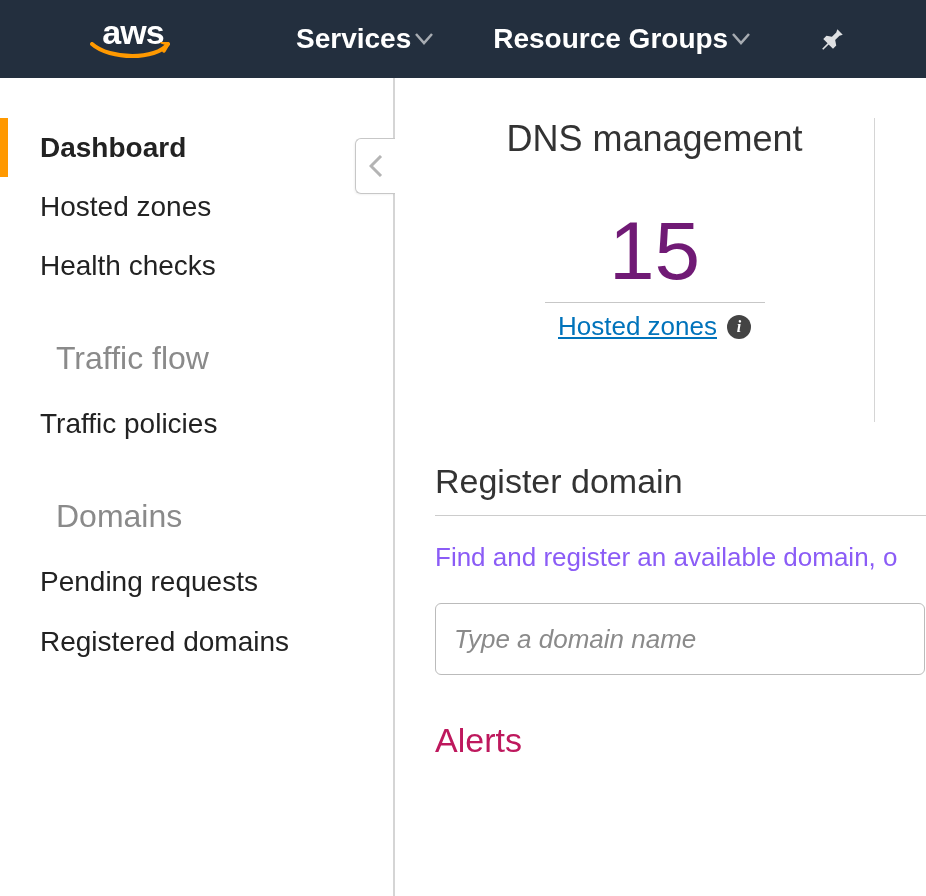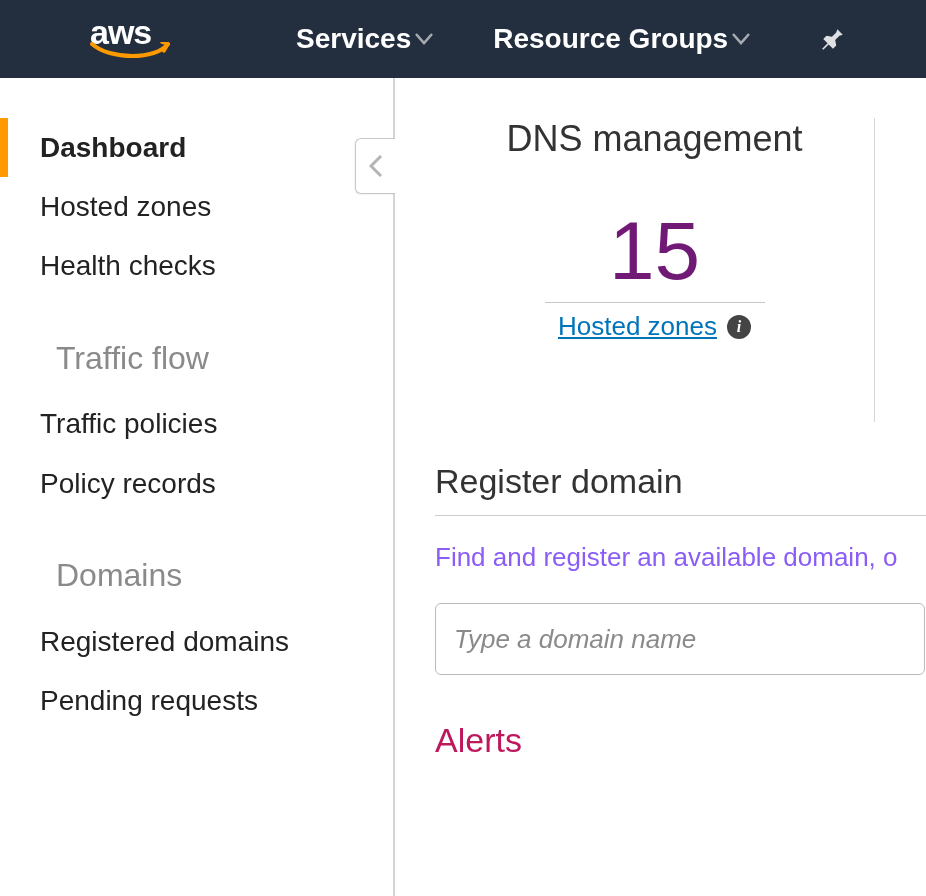--- a/index.html
+++ b/index.html
@@ -7,21 +7,21 @@
   
   .topnav {
     background: #232f3e;
     height: 78px;
     display: flex;
     align-items: center;
     padding-left: 90px;
     color: #fff;
   }
   .aws-logo {
-    display: flex; flex-direction: column; align-items: flex-start;
+    display: flex; flex-direction: column; align-items: center;
     margin-right: 120px;
   }
   .aws-logo .txt {
     font-size: 34px; font-weight: 700; letter-spacing: -1px; color:#fff;
     line-height: 28px;
   }
   .aws-logo svg { margin-top: -4px; }
   .nav-item {
     display: flex; align-items: center; gap: 4px;
     font-size: 28px; font-weight: 700; color: #fff;
@@ -178,27 +178,26 @@
 
 <div class="body-wrap">
   <nav class="sidebar">
     <a class="side-link active">Dashboard</a>
     <a class="side-link">Hosted zones</a>
     <a class="side-link">Health checks</a>
 
     <div class="side-head">Traffic flow</div>
     <div class="group">
       <a class="side-link">Traffic policies</a>
-      <a class="side-link">Policy records</a>
     </div>
 
     <div class="side-head">Domains</div>
     <div class="group">
+      <a class="side-link">Pending requests</a>
       <a class="side-link">Registered domains</a>
-      <a class="side-link">Pending requests</a>
     </div>
 
     <div class="collapse-tab">
       <svg width="14" height="22" viewBox="0 0 14 22">
           <path d="M12 1 L2 11 L12 21" stroke="#777" stroke-width="3" fill="none"></path>
         </svg>
     </div>
   </nav>
 
   <main class="main">

